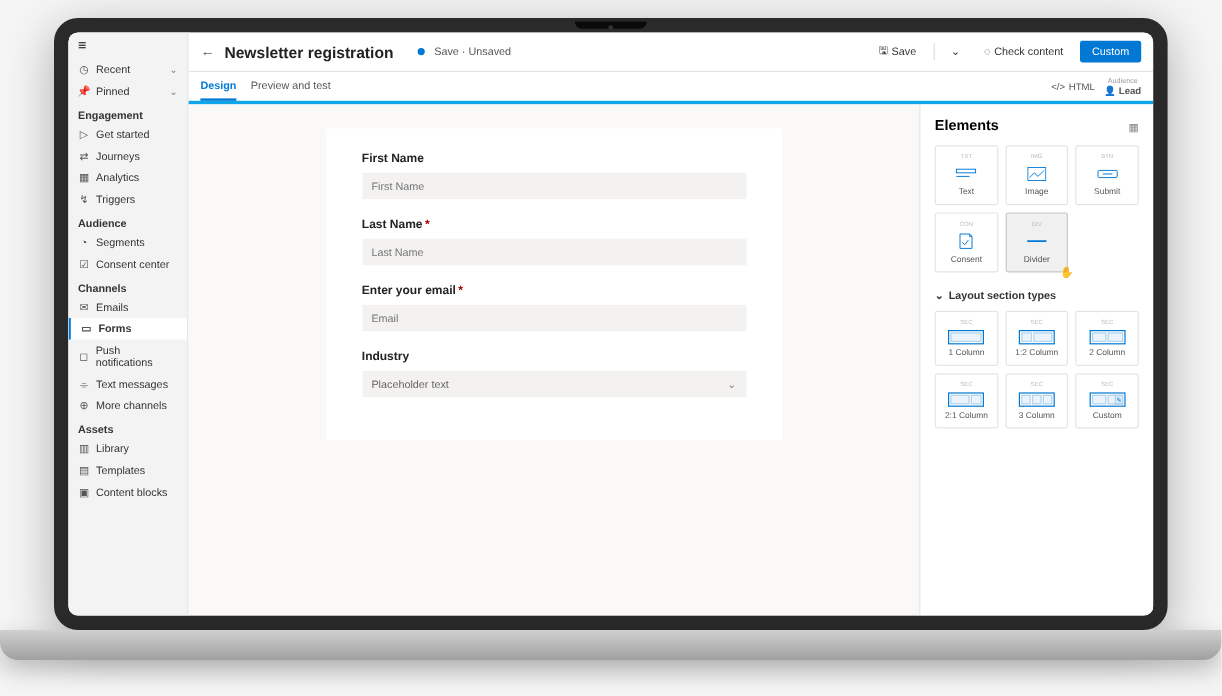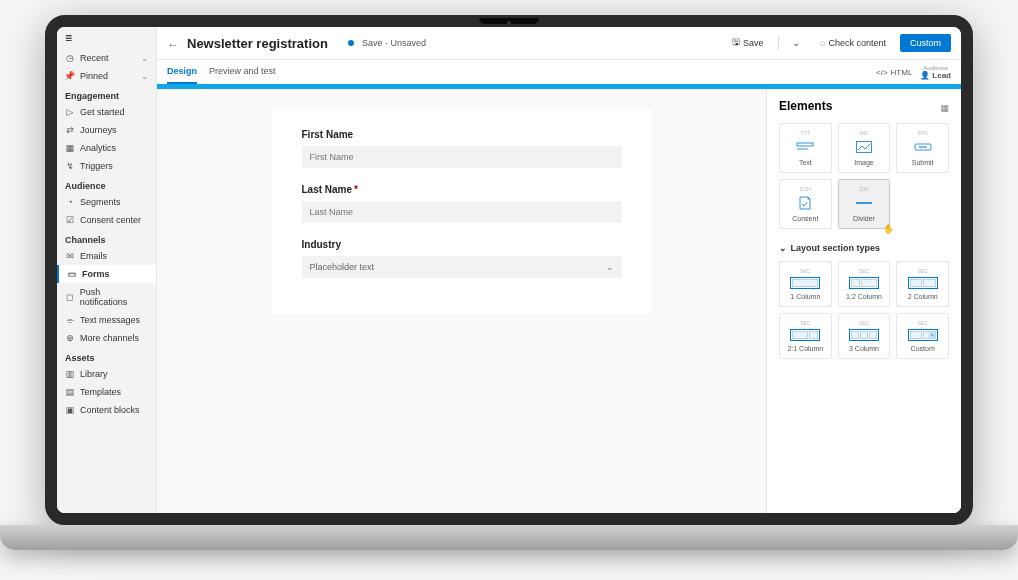--- a/index.html
+++ b/index.html
@@ -30,21 +30,21 @@
 .back-arrow { cursor: pointer; color: #666; font-size: 12px; }
 .page-title { font-size: 13px; font-weight: 600; color: #222; }
 .status-dot { width: 6px; height: 6px; background: #0078d4; border-radius: 50%; margin-left: 12px; }
 .status-text { font-size: 9px; color: #555; }
 .spacer { flex: 1; }
 .header-btn { display: inline-flex; align-items: center; gap: 3px; font-size: 9px; color: #333; padding: 3px 6px; cursor: pointer; }
 .btn-primary { background: #0078d4; color: #fff; padding: 4px 10px; border-radius: 2px; font-size: 9px; cursor: pointer; }
 .vsep { width: 1px; height: 14px; background: #ddd; }
 
 
-.tabs { display: flex; align-items: center; padding: 0 10px; border-bottom: 5px solid #0ea5e9; gap: 12px; }
+.tabs { display: flex; align-items: center; padding: 0 10px; border-bottom: 3px solid #0ea5e9; gap: 12px; }
 .tab { padding: 6px 0; font-size: 9px; color: #555; cursor: pointer; border-bottom: 2px solid transparent; }
 .tab.active { color: #0078d4; border-bottom: 2px solid #0078d4; font-weight: 600; }
 .tabs-right { margin-left: auto; display: flex; align-items: center; gap: 8px; }
 .code-toggle { font-size: 8px; color: #555; cursor: pointer; display:flex; align-items:center; gap:3px; }
 .audience-chip { font-size: 8px; color: #555; display: flex; flex-direction: column; align-items: center; line-height: 1; gap: 1px; }
 .audience-chip .lbl { font-size: 6px; color: #999; }
 
 
 .workspace { flex: 1; display: flex; background: #faf9f8; overflow: hidden; }
 .canvas { flex: 1; padding: 20px 30px; overflow-y: auto; }
@@ -206,20 +206,24 @@
         <div class="form-card">
           <div class="field">
             <label class="field-label">First Name</label>
             <input class="text-input" type="text" placeholder="First Name" style="">
           </div>
           <div class="field">
             <label class="field-label"><span>Last Name</span><span class="req">*</span></label>
             <input class="text-input" type="text" placeholder="Last Name" style="">
           </div>
           <div class="field">
+            <label class="field-label"><span>Enter your email</span><span class="req">*</span></label>
+            <input class="text-input" type="text" placeholder="Email" style="">
+          </div>
+          <div class="field">
             <label class="field-label">Industry</label>
             <div class="select-input">
               <span>Placeholder text</span>
               <span style="color:#888;">⌄</span>
             </div>
           </div>
         </div>
       </div>
 
       <div class="elements-panel">

